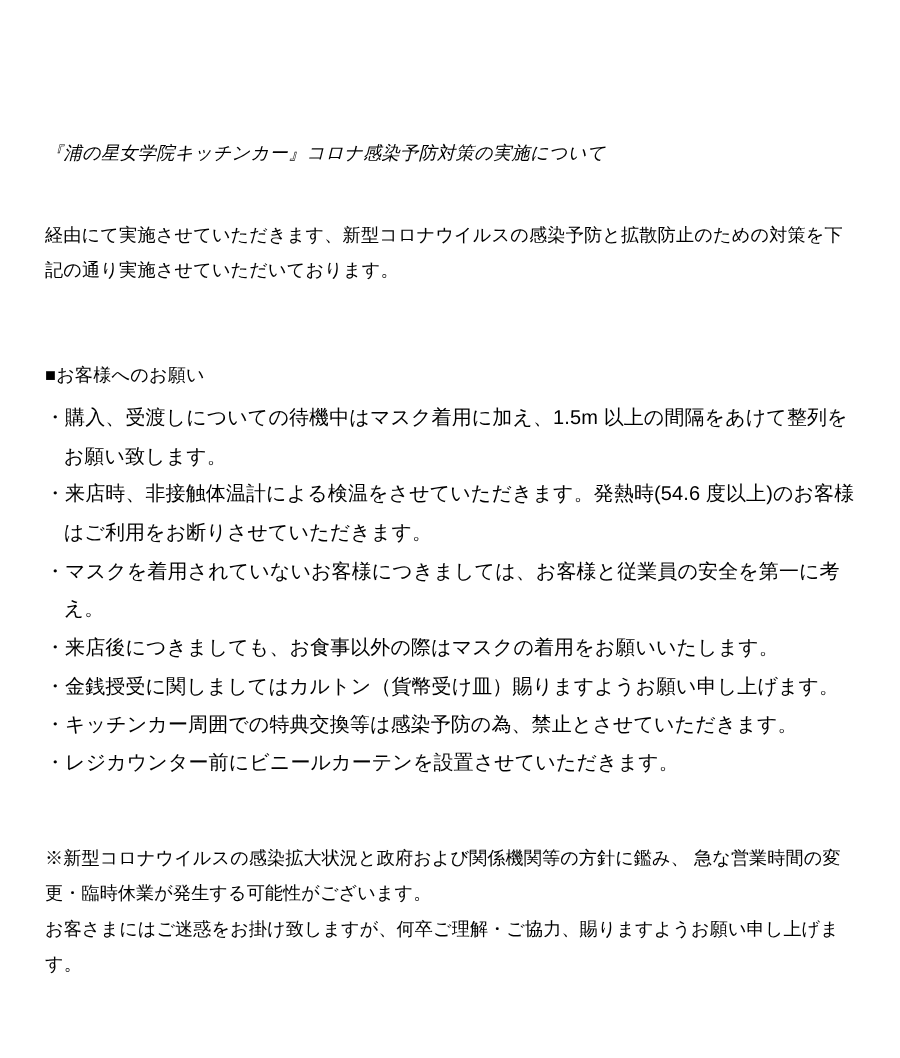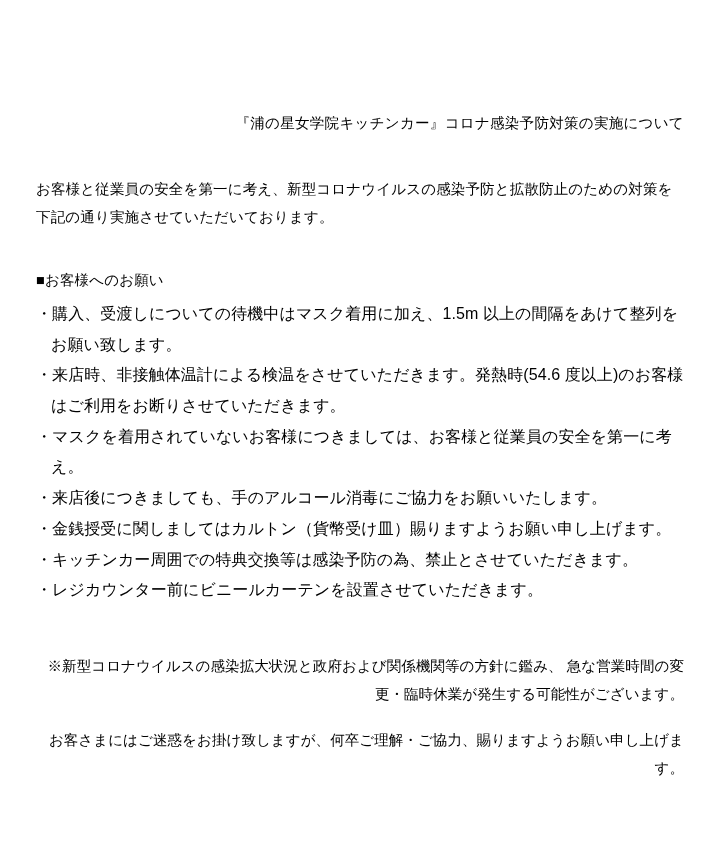--- a/index.html
+++ b/index.html
@@ -16,33 +16,34 @@
   }
   .page {
     position: relative;
     width: 720px;
     height: 846px;
     box-sizing: border-box;
     padding: 0 36px;
   }
   .doc-title {
     margin-top: 112px;
-    text-align: right;
+    text-align: left;
     font-size: 14.5px;
     line-height: 1.6;
     letter-spacing: 0.02em;
+    font-style: italic;
   }
   .intro {
     margin-top: 40px;
     font-size: 14.5px;
     line-height: 1.95;
     letter-spacing: 0.01em;
   }
   .section-heading {
-    margin-top: 35px;
+    margin-top: 56px;
     font-size: 14.5px;
     line-height: 1.8;
     letter-spacing: 0.01em;
   }
   .bullet-list {
     margin: 6px 0 0 0;
     padding: 0;
     list-style: none;
   }
   .bullet-list li {
@@ -56,42 +57,41 @@
     margin-left: -15px;
   }
   .closing {
     margin-top: 46px;
     font-size: 14.5px;
     line-height: 1.95;
     letter-spacing: 0.005em;
   }
   .closing p {
     margin: 0;
-    text-align: right;
   }
   .closing p + p {
-    margin-top: 17px;
+    margin-top: 0;
   }
 </style>
 </head>
 <body>
 
 <div class="page">
 
   <div class="doc-title">『浦の星女学院キッチンカー』コロナ感染予防対策の実施について</div>
 
-  <div class="intro">お客様と従業員の安全を第一に考え、新型コロナウイルスの感染予防と拡散防止のための対策を下記の通り実施させていただいております。</div>
+  <div class="intro">経由にて実施させていただきます、新型コロナウイルスの感染予防と拡散防止のための対策を下記の通り実施させていただいております。</div>
 
   <div class="section-heading">■お客様へのお願い</div>
 
   <ul class="bullet-list">
     <li><span class="b-mark">・購入、受渡しについての待機中はマスク着用に加え、1.5m 以上の間隔をあけて整列をお願い致します。</span></li>
     <li><span class="b-mark">・来店時、非接触体温計による検温をさせていただきます。発熱時(54.6 度以上)のお客様はご利用をお断りさせていただきます。</span></li>
     <li><span class="b-mark">・マスクを着用されていないお客様につきましては、お客様と従業員の安全を第一に考え。</span></li>
-    <li><span class="b-mark">・来店後につきましても、手のアルコール消毒にご協力をお願いいたします。</span></li>
+    <li><span class="b-mark">・来店後につきましても、お食事以外の際はマスクの着用をお願いいたします。</span></li>
     <li><span class="b-mark">・金銭授受に関しましてはカルトン（貨幣受け皿）賜りますようお願い申し上げます。</span></li>
     <li><span class="b-mark">・キッチンカー周囲での特典交換等は感染予防の為、禁止とさせていただきます。</span></li>
     <li><span class="b-mark">・レジカウンター前にビニールカーテンを設置させていただきます。</span></li>
   </ul>
 
   <div class="closing">
     <p>※新型コロナウイルスの感染拡大状況と政府および関係機関等の方針に鑑み、 急な営業時間の変更・臨時休業が発生する可能性がございます。</p>
     <p>お客さまにはご迷惑をお掛け致しますが、何卒ご理解・ご協力、賜りますようお願い申し上げます。</p>
   </div>
 

